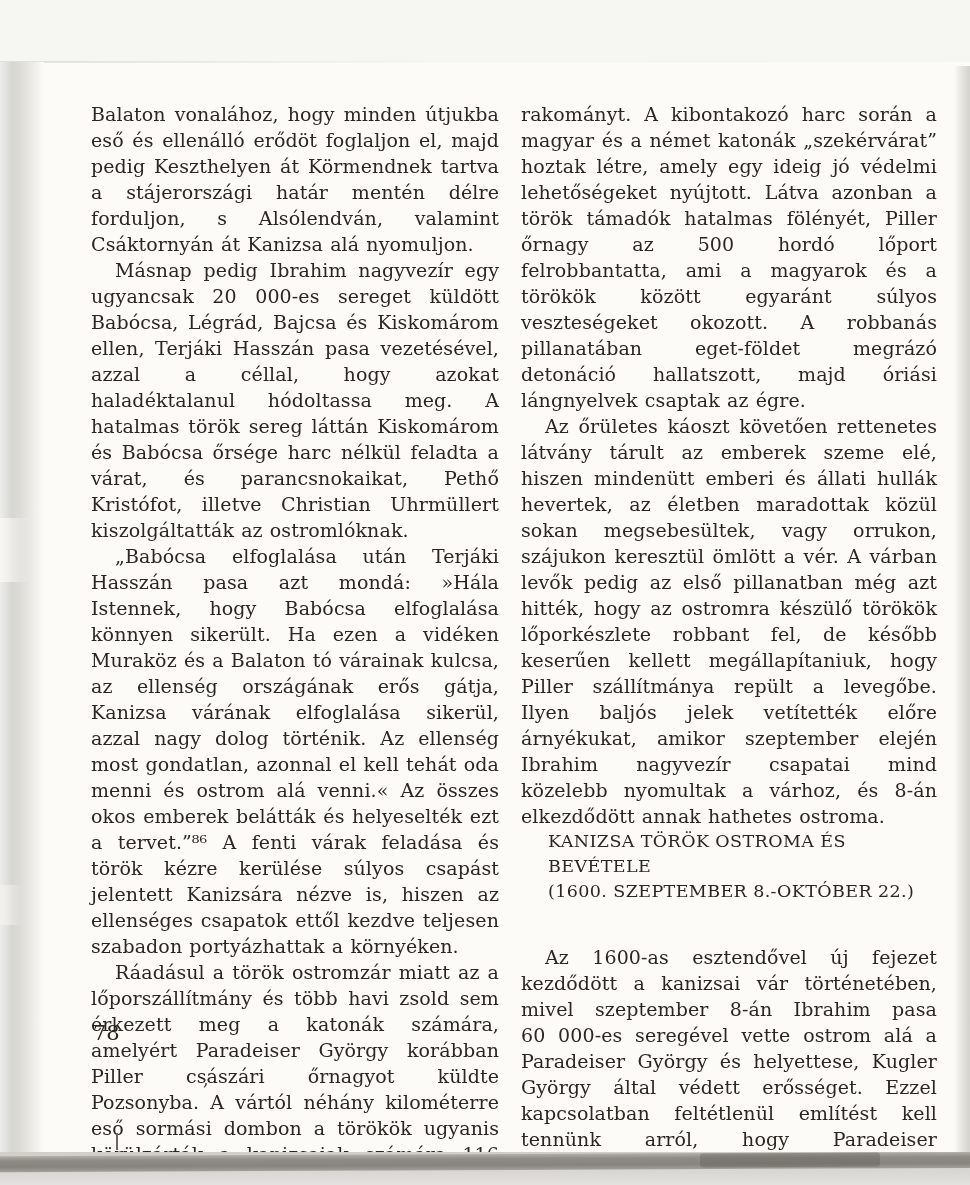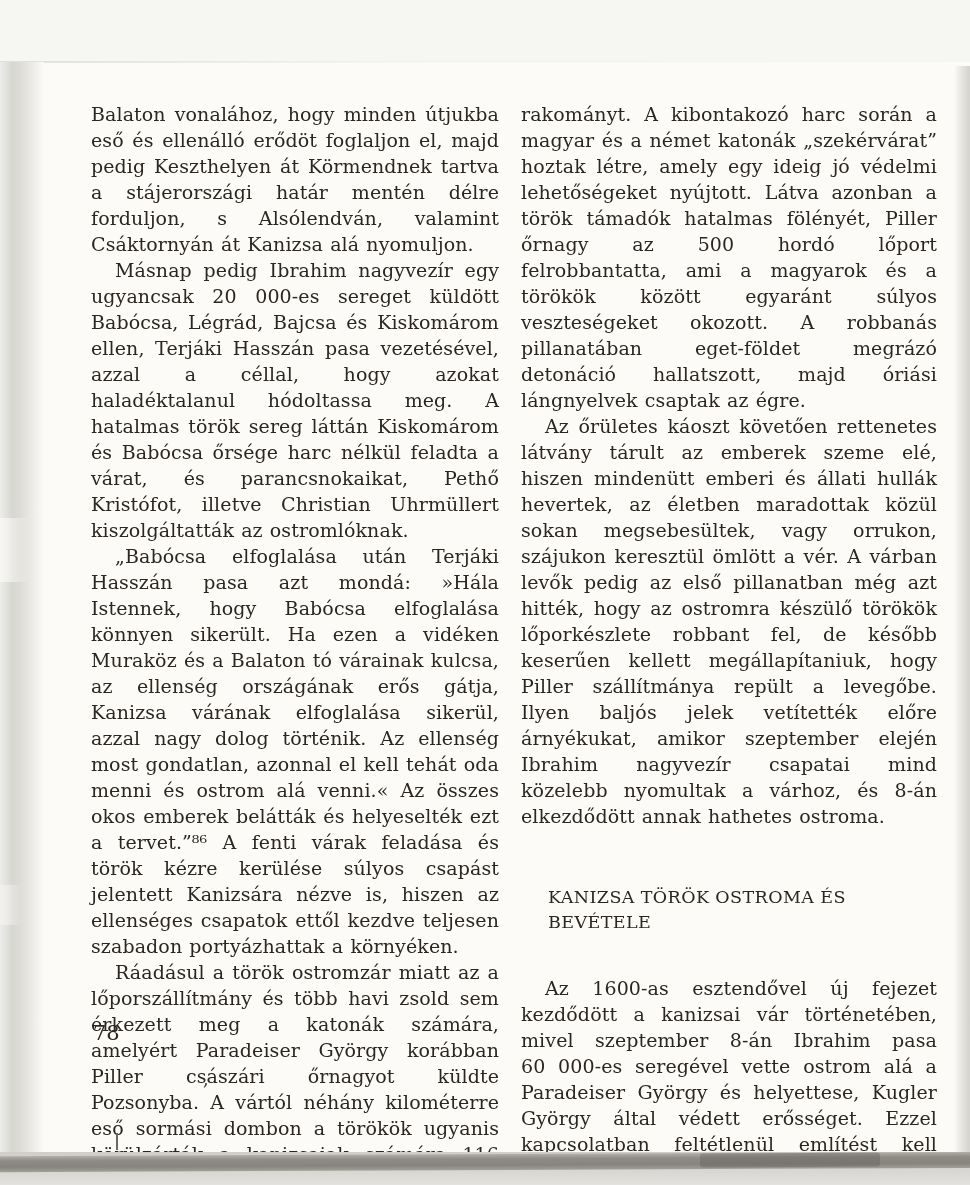--- a/index.html
+++ b/index.html
@@ -83,21 +83,20 @@
     margin: 0;
     font-size: 19px;
     line-height: 26px;
     text-align: justify;
     color: #2b2720;
     letter-spacing: 0.1px;
     word-spacing: 1px;
   }
   p.indent { text-indent: 24px; }
   .section-heading {
-    margin-top: 56px;
     margin-bottom: 40px;
     padding-left: 27px;
     font-size: 17.5px;
     line-height: 25px;
     letter-spacing: 0.4px;
     color: #2b2720;
     text-align: left;
   }
   .section-heading span { display: block; }
   .page-number {
@@ -137,20 +136,21 @@
     <p class="body-par indent">„Babócsa elfoglalása után Terjáki Hasszán pasa azt mondá: »Hála Istennek, hogy Babócsa elfoglalása könnyen sikerült. Ha ezen a vidéken Muraköz és a Balaton tó várainak kulcsa, az ellenség országának erős gátja, Kanizsa várának elfoglalása sikerül, azzal nagy dolog történik. Az ellenség most gondatlan, azonnal el kell tehát oda menni és ostrom alá venni.« Az összes okos emberek belátták és helyeselték ezt a tervet.”⁸⁶ A fenti várak feladása és török kézre kerülése súlyos csapást jelentett Kanizsára nézve is, hiszen az ellenséges csapatok ettől kezdve teljesen szabadon portyázhattak a környéken.</p>
     <p class="body-par indent">Ráadásul a török ostromzár miatt az a lőporszállítmány és több havi zsold sem érkezett meg a katonák számára, amelyért Paradeiser György korábban Piller császári őrnagyot küldte Pozsonyba. A vártól néhány kilométerre eső sormási dombon a törökök ugyanis körülzárták a kanizsaiak számára 116 szekéren, 500 katona kíséretében szállított</p>
   </div>
 
   <div class="col col-right">
     <p class="body-par">rakományt. A kibontakozó harc során a magyar és a német katonák „szekérvárat” hoztak létre, amely egy ideig jó védelmi lehetőségeket nyújtott. Látva azonban a török támadók hatalmas fölényét, Piller őrnagy az 500 hordó lőport felrobbantatta, ami a magyarok és a törökök között egyaránt súlyos veszteségeket okozott. A robbanás pillanatában eget-földet megrázó detonáció hallatszott, majd óriási lángnyelvek csaptak az égre.</p>
     <p class="body-par indent">Az őrületes káoszt követően rettenetes látvány tárult az emberek szeme elé, hiszen mindenütt emberi és állati hullák hevertek, az életben maradottak közül sokan megsebesültek, vagy orrukon, szájukon keresztül ömlött a vér. A várban levők pedig az első pillanatban még azt hitték, hogy az ostromra készülő törökök lőporkészlete robbant fel, de később keserűen kellett megállapítaniuk, hogy Piller szállítmánya repült a levegőbe. Ilyen baljós jelek vetítették előre árnyékukat, amikor szeptember elején Ibrahim nagyvezír csapatai mind közelebb nyomultak a várhoz, és 8-án elkezdődött annak hathetes ostroma.</p>
 
     <div class="section-heading">
       <span>KANIZSA TÖRÖK OSTROMA ÉS BEVÉTELE</span>
+      <span>(1600. SZEPTEMBER 8.-OKTÓBER 22.)</span>
     </div>
 
     <p class="body-par indent">Az 1600-as esztendővel új fejezet kezdődött a kanizsai vár történetében, mivel szeptember 8-án Ibrahim pasa 60&nbsp;000-es seregével vette ostrom alá a Paradeiser György és helyettese, Kugler György által védett erősséget. Ezzel kapcsolatban feltétlenül említést kell tennünk arról, hogy Paradeiser parancsnoksága alatt olyan rossz volt a bánásmód, s</p>
   </div>
 
   <div class="page-number">78</div>
   <div class="stray-comma">,</div>
   <div class="stray-tick"></div>
 
   <div class="bottom-pages-band"></div>

